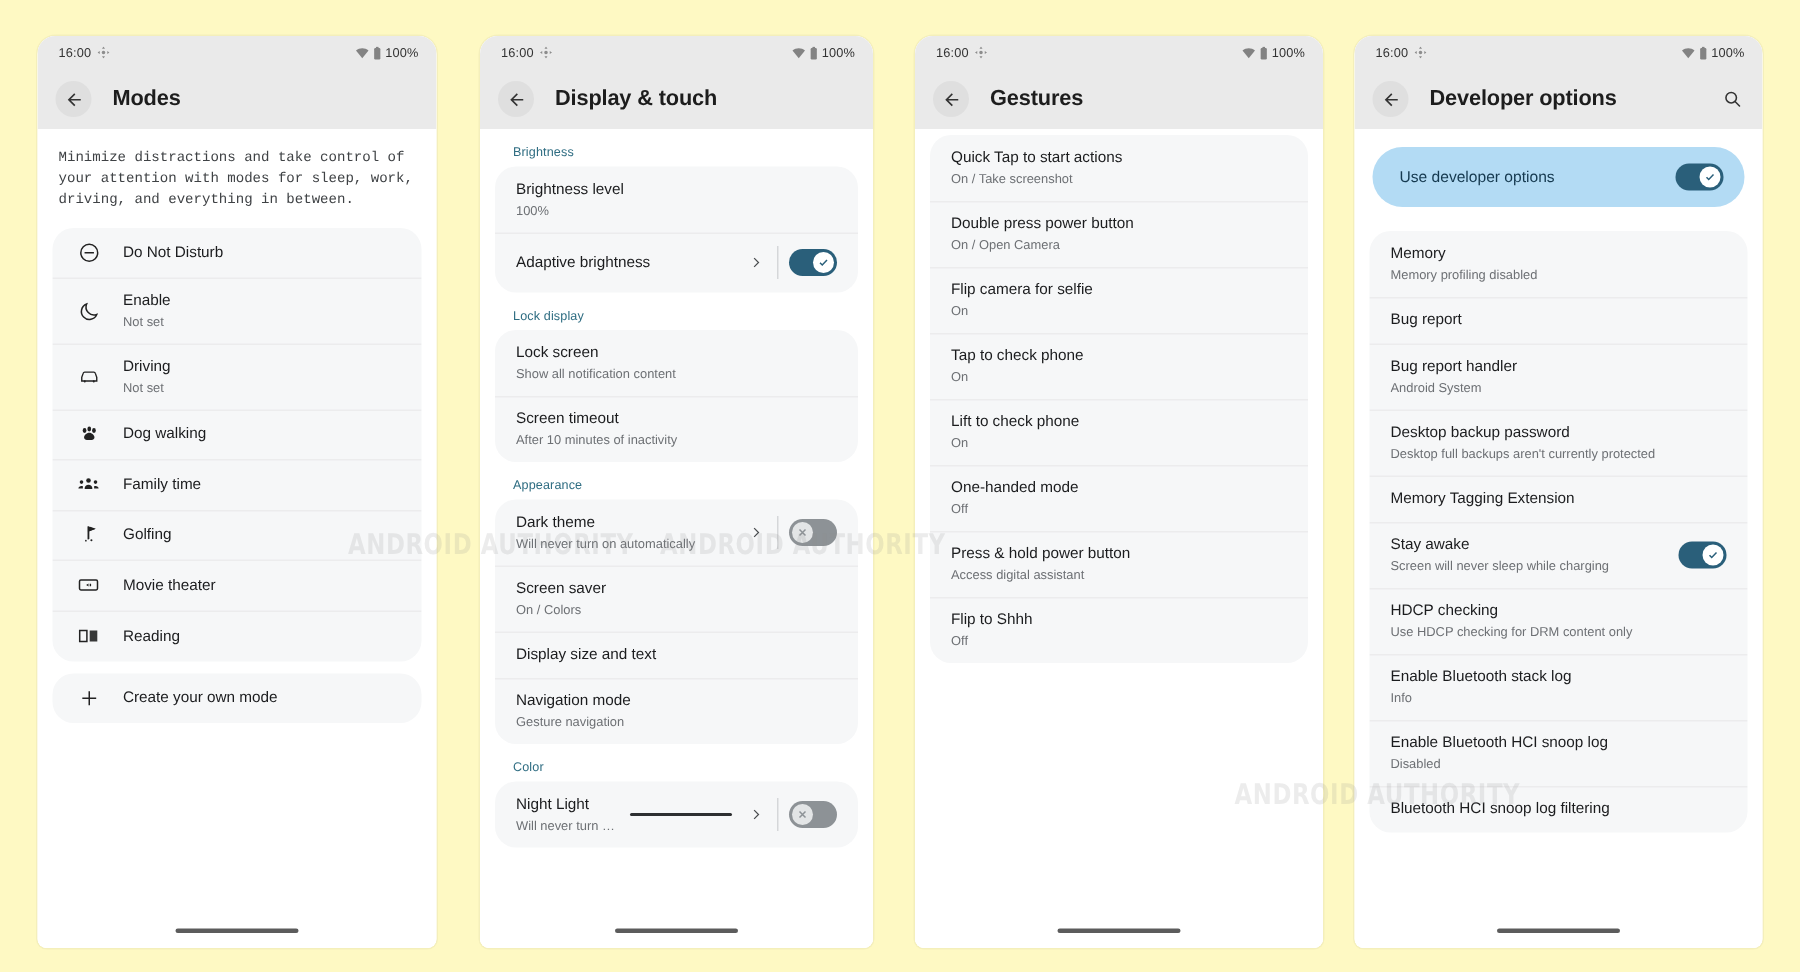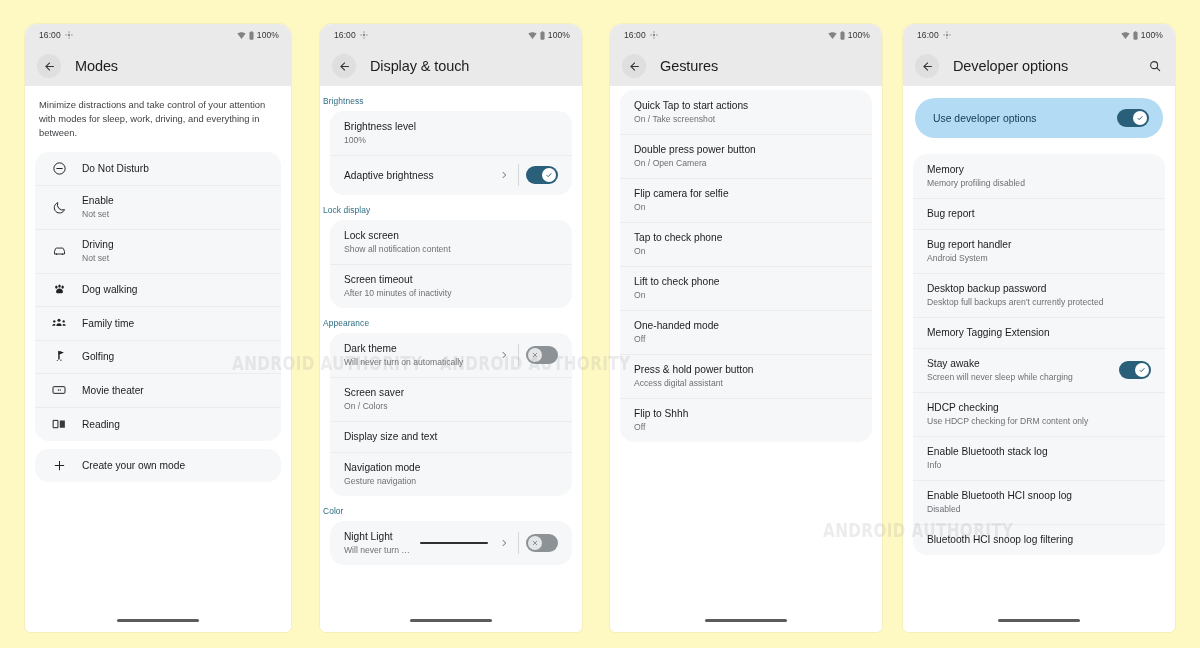--- a/index.html
+++ b/index.html
@@ -90,21 +90,21 @@
     display: flex;
     align-items: center;
     justify-content: center;
     flex: 0 0 auto;
   }
   .backbtn svg { display: block; }
   .apptitle {
     font-size: 14.5px;
     color: #1d1d1d;
     margin-left: 14px;
-    font-weight: 400;
+    font-weight: 700;
     letter-spacing: -0.1px;
   }
   .searchbtn {
     margin-left: auto;
     width: 20px; height: 20px;
     display: flex; align-items: center; justify-content: center;
   }
 
   
   .content {
@@ -113,26 +113,27 @@
     left: 0; right: 0; bottom: 0;
     background: #ffffff;
     overflow: hidden;
   }
 
   .intro {
     padding: 12px 14px 2px 14px;
     font-size: 9.4px;
     line-height: 14px;
     color: #3f4245;
+    font-family: Liberation Mono, monospace;
   }
 
   .section-label {
     font-size: 8.4px;
     color: #3d6b8a;
-    padding: 10px 14px 5px 3px;
+    padding: 10px 14px 5px 22px;
     letter-spacing: 0.1px;
   }
   .section-label.teal { color: #2f6d82; }
 
   .card {
     margin: 0 10px;
     background: #f6f7f8;
     border-radius: 14px;
     overflow: hidden;
   }

